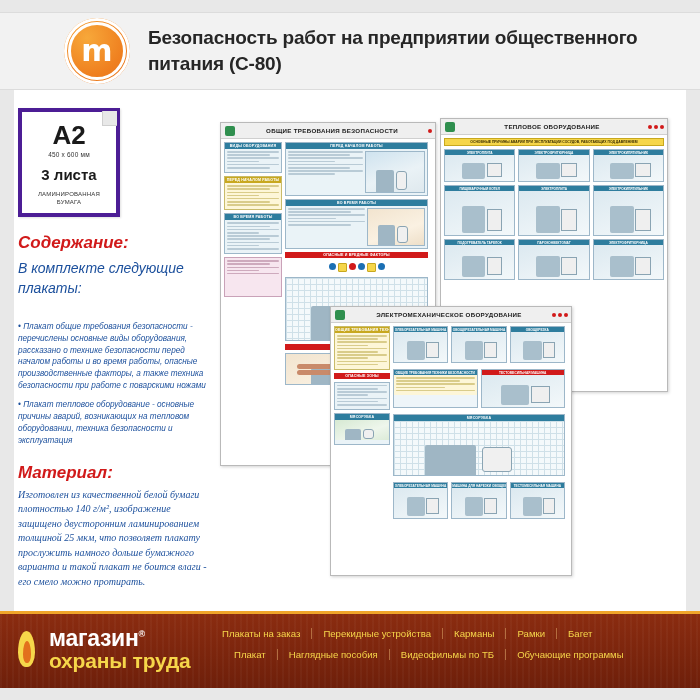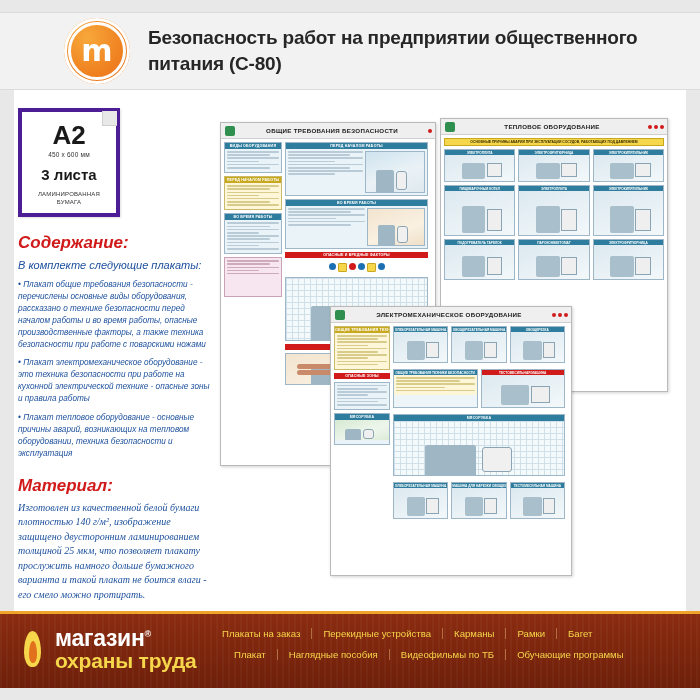--- a/index.html
+++ b/index.html
@@ -66,21 +66,21 @@
   .fmt{font-size:26px;font-weight:bold;color:#1a1a1a;line-height:1;margin-top:4px;}
   .fmt-size{font-size:6.5px;color:#333;margin-top:3px;letter-spacing:.2px;}
   .sheet-count{font-size:15px;font-weight:bold;color:#1a1a1a;margin-top:8px;}
   .lam{font-size:6px;color:#333;margin-top:7px;line-height:1.35;letter-spacing:.2px;}
 
   .sect-head{
     color:#d11a1a;font-size:17px;font-weight:bold;font-style:italic;
     margin:16px 0 5px 0;
   }
   .sect-sub{
-    color:#1b4f9c;font-size:11px;font-style:italic;line-height:1.45;margin-bottom:5px;
+    color:#1b4f9c;font-size:14px;font-style:italic;line-height:1.45;margin-bottom:22px;
   }
   .bullet{
     color:#1b4f9c;font-size:8.2px;font-style:italic;line-height:1.45;
     margin-bottom:7px;
   }
   .material-text{
     color:#1b4f9c;font-size:10px;font-style:italic;line-height:1.45;font-family:Liberation Serif, serif;
   }
 
   
@@ -185,21 +185,21 @@
     position:absolute;left:0;bottom:12px;width:700px;height:74px;
     background:linear-gradient(#8b2c10,#6e1f0a);
     border-top:3px solid #f0a52a;
     overflow:hidden;
   }
   .footer:before{
     content:"";position:absolute;left:0;top:0;width:100%;height:100%;
     background:repeating-linear-gradient(90deg, rgba(255,255,255,.03) 0 2px, transparent 2px 6px);
   }
   .shop{
-    position:absolute;left:18px;top:8px;width:184px;height:56px;
+    position:absolute;left:12px;top:8px;width:184px;height:56px;
     display:flex;align-items:center;gap:7px;
   }
   .shop-flame{
     width:30px;height:42px;position:relative;flex:none;
   }
   .shop-flame:before{
     content:"";position:absolute;left:6px;top:2px;width:17px;height:36px;
     background:#f6d64a;border-radius:50% 50% 45% 45%/60% 60% 40% 40%;
   }
   .shop-flame:after{
@@ -256,21 +256,20 @@
     <div class="sheet-card">
       <div class="fmt">A2</div>
       <div class="fmt-size">450 x 600 мм</div>
       <div class="sheet-count">3 листа</div>
       <div class="lam">ЛАМИНИРОВАННАЯ БУМАГА</div>
     </div>
 
     <div class="sect-head">Содержание:</div>
     <div class="sect-sub">В комплекте следующие плакаты:</div>
     <div class="bullet">• Плакат общие требования безопасности - перечислены основные виды оборудования, рассказано о технике безопасности перед началом работы и во время работы, опасные производственные факторы, а также техника безопасности при работе с поварскими ножами</div>
-    <div class="bullet">• Плакат электромеханическое оборудование - это техника безопасности при работе на кухонной электрической технике - опасные зоны и правила работы</div>
     <div class="bullet">• Плакат тепловое оборудование - основные причины аварий, возникающих на тепловом оборудовании, техника безопасности и эксплуатация</div>
 
     <div class="sect-head">Материал:</div>
     <div class="material-text">Изготовлен из качественной белой бумаги плотностью 140 г/м², изображение защищено двусторонним ламинированием толщиной 25 мкм, что позволяет плакату прослужить намного дольше бумажного варианта и такой плакат не боится влаги - его смело можно протирать.</div>
   </div>
 
   <div class="posters">
 
     <div class="poster p1">
       <div class="pband">

